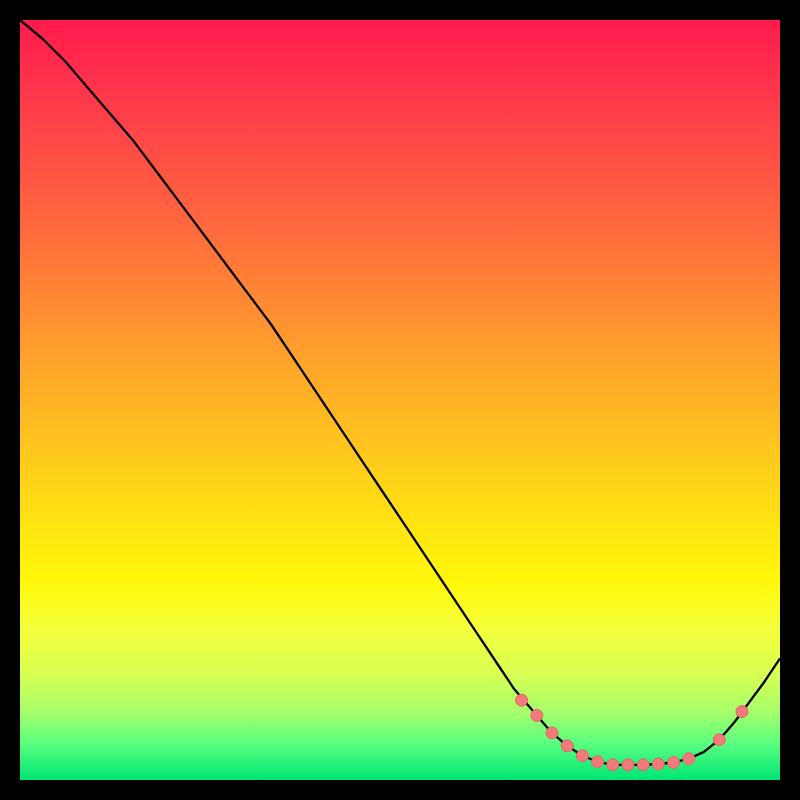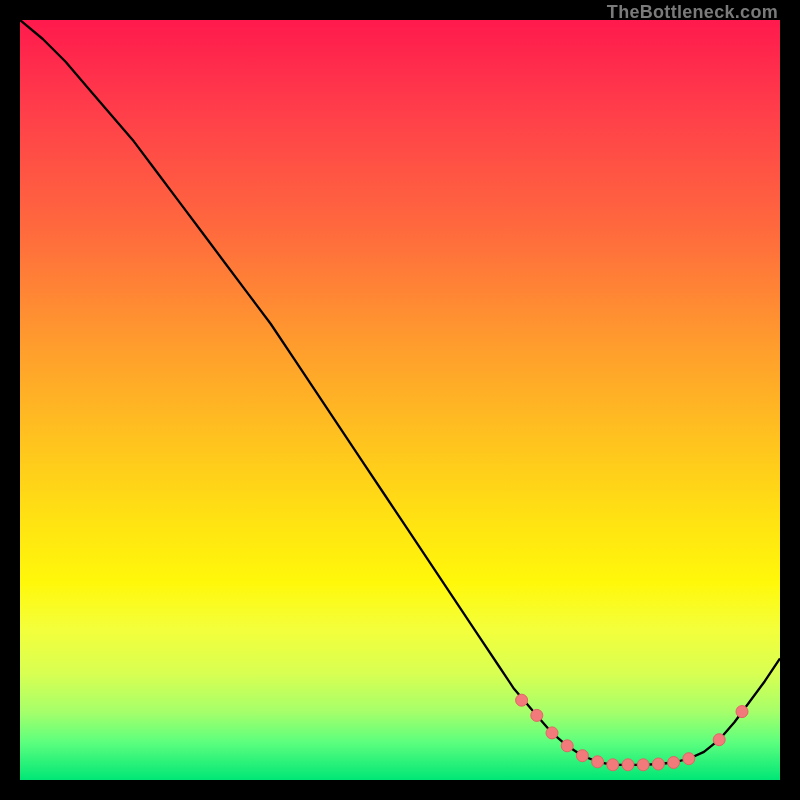--- a/index.html
+++ b/index.html
@@ -29,21 +29,20 @@
     top: 2px;
     color: #7a7a7a;
     font: 600 18px Arial, Helvetica, sans-serif;
     letter-spacing: 0.3px;
   }
   svg.overlay { position: absolute; left: 0; top: 0; width: 760px; height: 760px; }
 </style>
 </head>
 <body>
 <div class="wrap">
-  <div class="attribution">TheBottleneck.com</div>
   <div class="plot-box">
     <div class="gradient"></div>
     <svg class="overlay" viewBox="0 0 760 760">
       <path id="curve" fill="none" stroke="#000000" stroke-width="2.3" stroke-linejoin="round" d="M0.0 0.0 L22.8 19.0 L45.6 41.8 L68.4 68.4 L91.2 95.0 L114.0 121.6 L136.8 152.0 L159.6 182.4 L182.4 212.8 L205.2 243.2 L228.0 273.6 L250.8 304.0 L273.6 338.2 L296.4 372.4 L319.2 406.6 L342.0 440.8 L364.8 475.0 L387.6 509.2 L410.4 543.4 L433.2 577.6 L456.0 611.8 L478.8 646.0 L494.0 668.8 L516.8 695.4 L532.0 712.9 L547.2 725.8 L562.4 735.7 L577.6 741.8 L592.8 744.8 L608.0 744.8 L623.2 744.8 L638.4 744.0 L653.6 742.5 L668.8 738.7 L684.0 731.9 L699.2 719.7 L714.4 702.2 L729.6 681.7 L744.8 661.2 L760.0 638.4 "></path>
       <g id="dots">
           <circle cx="501.6" cy="680.2" r="6" fill="#f37a7a" stroke="#e16565" stroke-width="1"></circle>
           <circle cx="516.8" cy="695.4" r="6" fill="#f37a7a" stroke="#e16565" stroke-width="1"></circle>
           <circle cx="532.0" cy="712.9" r="6" fill="#f37a7a" stroke="#e16565" stroke-width="1"></circle>
           <circle cx="547.2" cy="725.8" r="6" fill="#f37a7a" stroke="#e16565" stroke-width="1"></circle>
           <circle cx="562.4" cy="735.7" r="6" fill="#f37a7a" stroke="#e16565" stroke-width="1"></circle>

